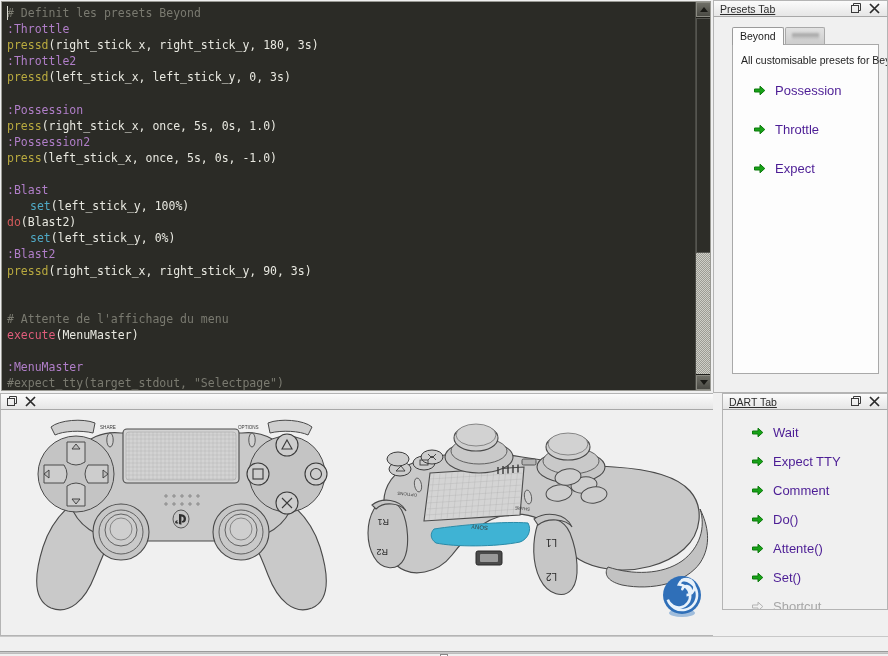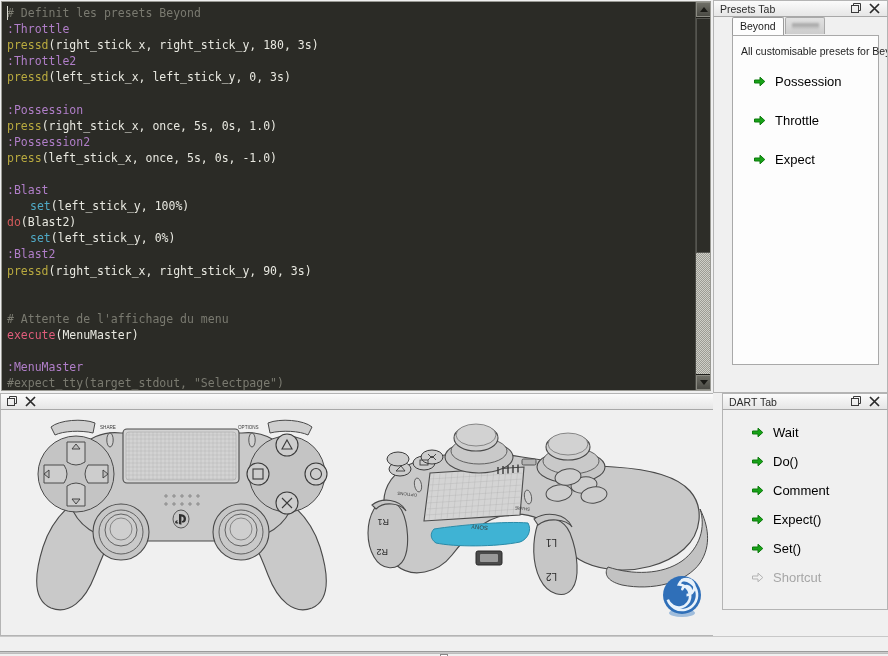--- a/index.html
+++ b/index.html
@@ -104,38 +104,40 @@
   .panel-title {
     height: 17px;
     background: linear-gradient(#fbfbfb, #e6e6e6);
     border: 1px solid #b4b4b4;
     border-bottom: 1px solid #a8a8a8;
     display: flex; align-items: center;
     padding: 0 3px 0 6px;
     font-size: 10.5px;
     color: #2c2c2c;
     user-select: none;
+    text-decoration: underline;
   }
   .panel-title .ttl { flex: 1; white-space: nowrap; overflow: hidden; }
   .panel-title .btns { display: flex; gap: 7px; align-items: center; padding-right: 4px; }
   .tbtn { width: 11px; height: 11px; display:block; cursor: default; }
   .panel-body {
     border: 1px solid #b4b4b4;
     border-top: none;
     background: #f0f0f0;
     height: calc(100% - 17px);
     overflow: hidden;
   }
 
   
   #presets-panel { left: 713px; top: 0; width: 175px; height: 393px; }
   .tabstrip {
-    display: flex; align-items: flex-start;
+    display: flex; align-items: center;
     height: 19px;
     padding-left: 18px;
+    margin-top: 9px;
     position: relative;
     z-index: 2;
   }
   .tab {
     height: 17px;
     padding: 0 7px;
     font-size: 10.5px;
     line-height: 16px;
     border: 1px solid #a9a9a9;
     border-bottom: none;
@@ -182,21 +184,21 @@
   .preset-item, .dart-item {
     display: flex;
     align-items: center;
     gap: 9px;
     padding: 3px 0 3px 12px;
     cursor: default;
   }
   .preset-item { margin-bottom: 18px; }
   .preset-label, .dart-label {
     font-size: 13px;
-    color: #000000;
+    color: #4c1d95;
     font-family: "Liberation Sans", sans-serif;
   }
   .preset-item.disabled .preset-label,
   .dart-item.disabled .dart-label { color: #a6a6a6; }
   .arrow-ico { width: 13px; height: 13px; flex: 0 0 13px; }
 
   
   #inputs-panel { left: 0; top: 393px; width: 722px; height: 243px; }
   #inputs-panel .panel-body { background: #f0f0f0; position: relative; }
   .pads { position: absolute; inset: 0; }
@@ -538,33 +540,39 @@
           <div class="dart-item">
             <svg class="arrow-ico" viewBox="0 0 13 13">
               <path d="M1.5,5 H7 V2.2 L11.8,6.5 L7,10.8 V8 H1.5 Z" fill="#18a318" stroke="#0c7a0c" stroke-width="1"></path>
             </svg>
             <span class="dart-label">Wait</span>
           </div>
           <div class="dart-item">
             <svg class="arrow-ico" viewBox="0 0 13 13">
               <path d="M1.5,5 H7 V2.2 L11.8,6.5 L7,10.8 V8 H1.5 Z" fill="#18a318" stroke="#0c7a0c" stroke-width="1"></path>
             </svg>
+            <span class="dart-label">Expect TTY</span>
+          </div>
+          <div class="dart-item">
+            <svg class="arrow-ico" viewBox="0 0 13 13">
+              <path d="M1.5,5 H7 V2.2 L11.8,6.5 L7,10.8 V8 H1.5 Z" fill="#18a318" stroke="#0c7a0c" stroke-width="1"></path>
+            </svg>
+            <span class="dart-label">Comment</span>
+          </div>
+          <div class="dart-item">
+            <svg class="arrow-ico" viewBox="0 0 13 13">
+              <path d="M1.5,5 H7 V2.2 L11.8,6.5 L7,10.8 V8 H1.5 Z" fill="#18a318" stroke="#0c7a0c" stroke-width="1"></path>
+            </svg>
             <span class="dart-label">Do()</span>
           </div>
           <div class="dart-item">
             <svg class="arrow-ico" viewBox="0 0 13 13">
               <path d="M1.5,5 H7 V2.2 L11.8,6.5 L7,10.8 V8 H1.5 Z" fill="#18a318" stroke="#0c7a0c" stroke-width="1"></path>
             </svg>
-            <span class="dart-label">Comment</span>
-          </div>
-          <div class="dart-item">
-            <svg class="arrow-ico" viewBox="0 0 13 13">
-              <path d="M1.5,5 H7 V2.2 L11.8,6.5 L7,10.8 V8 H1.5 Z" fill="#18a318" stroke="#0c7a0c" stroke-width="1"></path>
-            </svg>
-            <span class="dart-label">Expect()</span>
+            <span class="dart-label">Attente()</span>
           </div>
           <div class="dart-item">
             <svg class="arrow-ico" viewBox="0 0 13 13">
               <path d="M1.5,5 H7 V2.2 L11.8,6.5 L7,10.8 V8 H1.5 Z" fill="#18a318" stroke="#0c7a0c" stroke-width="1"></path>
             </svg>
             <span class="dart-label">Set()</span>
           </div>
           <div class="dart-item disabled">
             <svg class="arrow-ico" viewBox="0 0 13 13">
               <path d="M1.5,5 H7 V2.2 L11.8,6.5 L7,10.8 V8 H1.5 Z" fill="none" stroke="#b3b3b3" stroke-width="1"></path>

